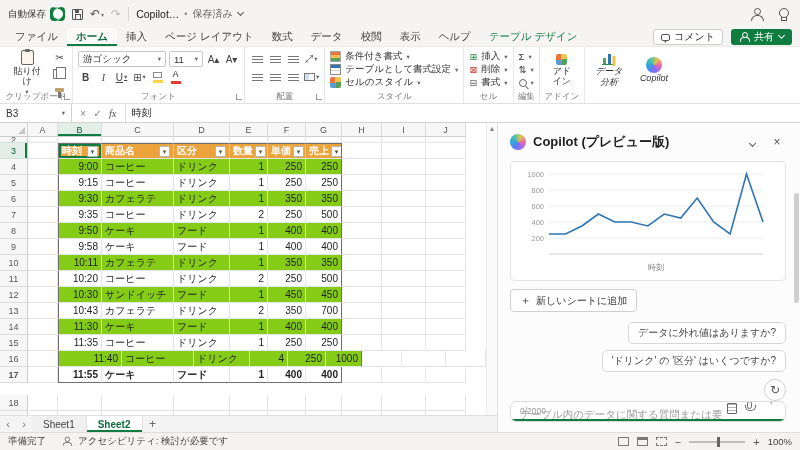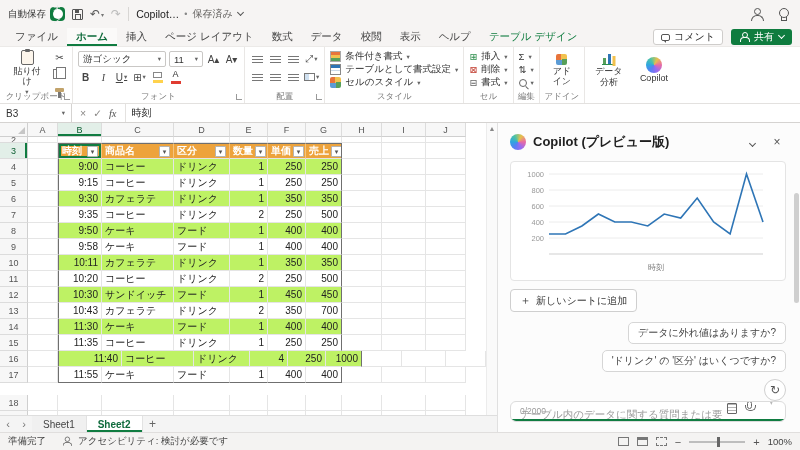--- a/index.html
+++ b/index.html
@@ -103,21 +103,21 @@
   #gridwrap{position:relative;flex:1;background:#fff;overflow:hidden;}
   #grid{position:absolute;left:0;top:0;}
   .grow{display:flex;}
   .gcolhdr{height:14px;background:#f7f7f7;border-right:1px solid #dcdcdc;border-bottom:1px solid #cfcfcf;color:#555;font-size:9px;display:flex;align-items:center;justify-content:center;flex:none;}
   .gcorner{width:28px;height:14px;background:#f7f7f7;border-right:1px solid #cfcfcf;border-bottom:1px solid #cfcfcf;position:relative;flex:none;}
   .gcorner::after{content:"";position:absolute;right:2px;bottom:2px;border-left:7px solid transparent;border-bottom:7px solid #c6c6c6;}
   .growhdr{width:28px;background:#f7f7f7;border-right:1px solid #cfcfcf;border-bottom:1px solid #dcdcdc;color:#555;font-size:9px;display:flex;align-items:center;justify-content:center;overflow:hidden;flex:none;}
   .selhdr{background:#e2efe8;color:#0b5c30;box-shadow:inset 0 -2px 0 #107C41;}
   .selhdr-r{background:#e2efe8;color:#0b5c30;box-shadow:inset -2px 0 0 #107C41;}
   .cell{background:#fff;border-right:1px solid #e5e5e5;border-bottom:1px solid #e5e5e5;font-size:10px;color:#222;display:flex;align-items:center;padding:0 3px;overflow:hidden;white-space:nowrap;flex:none;}
-  .band{background:#bef264;}
+  .band{background:#84cc16;}
   .num{justify-content:flex-end;}
   .thead{background:#eda33c;color:#fff;font-weight:700;justify-content:space-between;border-right:1px solid #f3c47f;}
   .filter-btn{width:11px;height:11px;background:#fff;border:1px solid #b5b5b5;color:#555;font-size:7px;line-height:9px;text-align:center;border-radius:1px;margin-left:2px;flex:none;font-weight:400;}
   .active-cell{box-shadow:inset 0 0 0 2px #107C41;}
   #vscroll{position:absolute;right:0;top:0;bottom:0;width:11px;background:#fafafa;border-left:1px solid #ececec;}
   #vscroll .arrow{display:block;text-align:center;font-size:7px;color:#888;height:11px;line-height:11px;}
   #vscroll .thumb{margin:1px auto;width:7px;height:120px;background:#dcdcdc;border-radius:3px;}
 
   
   #sheettabs{height:17px;background:#f4f4f4;border-top:1px solid #dedede;display:flex;align-items:stretch;flex:none;}
@@ -382,21 +382,21 @@
           <span class="ic-cellstyles"></span>
           <span class="two-line">アドイン</span>
         </div>
       </div>
       <div class="glabel">
           <span>アドイン</span>
         </div>
     </div>
 
     <div class="rgroup" style="border-right:none;">
-      <div class="rrow" style="height:42px;gap:8px;">
+      <div class="rrow" style="height:42px;gap:8px;font-style:italic;">
         <div class="bigbtn">
           <span class="ic-analyze"></span>
           <span class="two-line" style="width:30px;">データ分析</span>
         </div>
         <div class="bigbtn">
           <span class="copilot-logo"></span>
           <span>Copilot</span>
         </div>
       </div>
     </div>
@@ -640,21 +640,21 @@
               <div class="cell band num" style="width: 64px; height: 16px; border-left: 1px solid rgb(111, 111, 111);">11:40</div>
               <div class="cell band" style="width: 72px; height: 16px;">コーヒー</div>
               <div class="cell band" style="width: 56px; height: 16px;">ドリンク</div>
               <div class="cell band num" style="width: 38px; height: 16px;">4</div>
               <div class="cell band num" style="width: 38px; height: 16px;">250</div>
               <div class="cell band num" style="width: 36px; height: 16px; border-right: 1px solid rgb(111, 111, 111);">1000</div>
               <div class="cell" style="width: 40px; height: 16px;"></div>
               <div class="cell" style="width: 44px; height: 16px;"></div>
               <div class="cell" style="width: 40px; height: 16px;"></div>
             </div>
-            <div class="grow" style="height: 28px;">
+            <div class="grow" style="height: 28px; font-weight: bold;">
               <div class="growhdr" style="height: 16px;">17</div>
               <div class="cell" style="width: 30px; height: 16px;"></div>
               <div class="cell num" style="width: 44px; height: 16px; border-left: 1px solid rgb(111, 111, 111); border-bottom: 1px solid rgb(111, 111, 111);">11:55</div>
               <div class="cell" style="width: 72px; height: 16px; border-bottom: 1px solid rgb(111, 111, 111);">ケーキ</div>
               <div class="cell" style="width: 56px; height: 16px; border-bottom: 1px solid rgb(111, 111, 111);">フード</div>
               <div class="cell num" style="width: 38px; height: 16px; border-bottom: 1px solid rgb(111, 111, 111);">1</div>
               <div class="cell num" style="width: 38px; height: 16px; border-bottom: 1px solid rgb(111, 111, 111);">400</div>
               <div class="cell num" style="width: 36px; height: 16px; border-right: 1px solid rgb(111, 111, 111); border-bottom: 1px solid rgb(111, 111, 111);">400</div>
               <div class="cell" style="width: 40px; height: 16px;"></div>
               <div class="cell" style="width: 44px; height: 16px;"></div>

